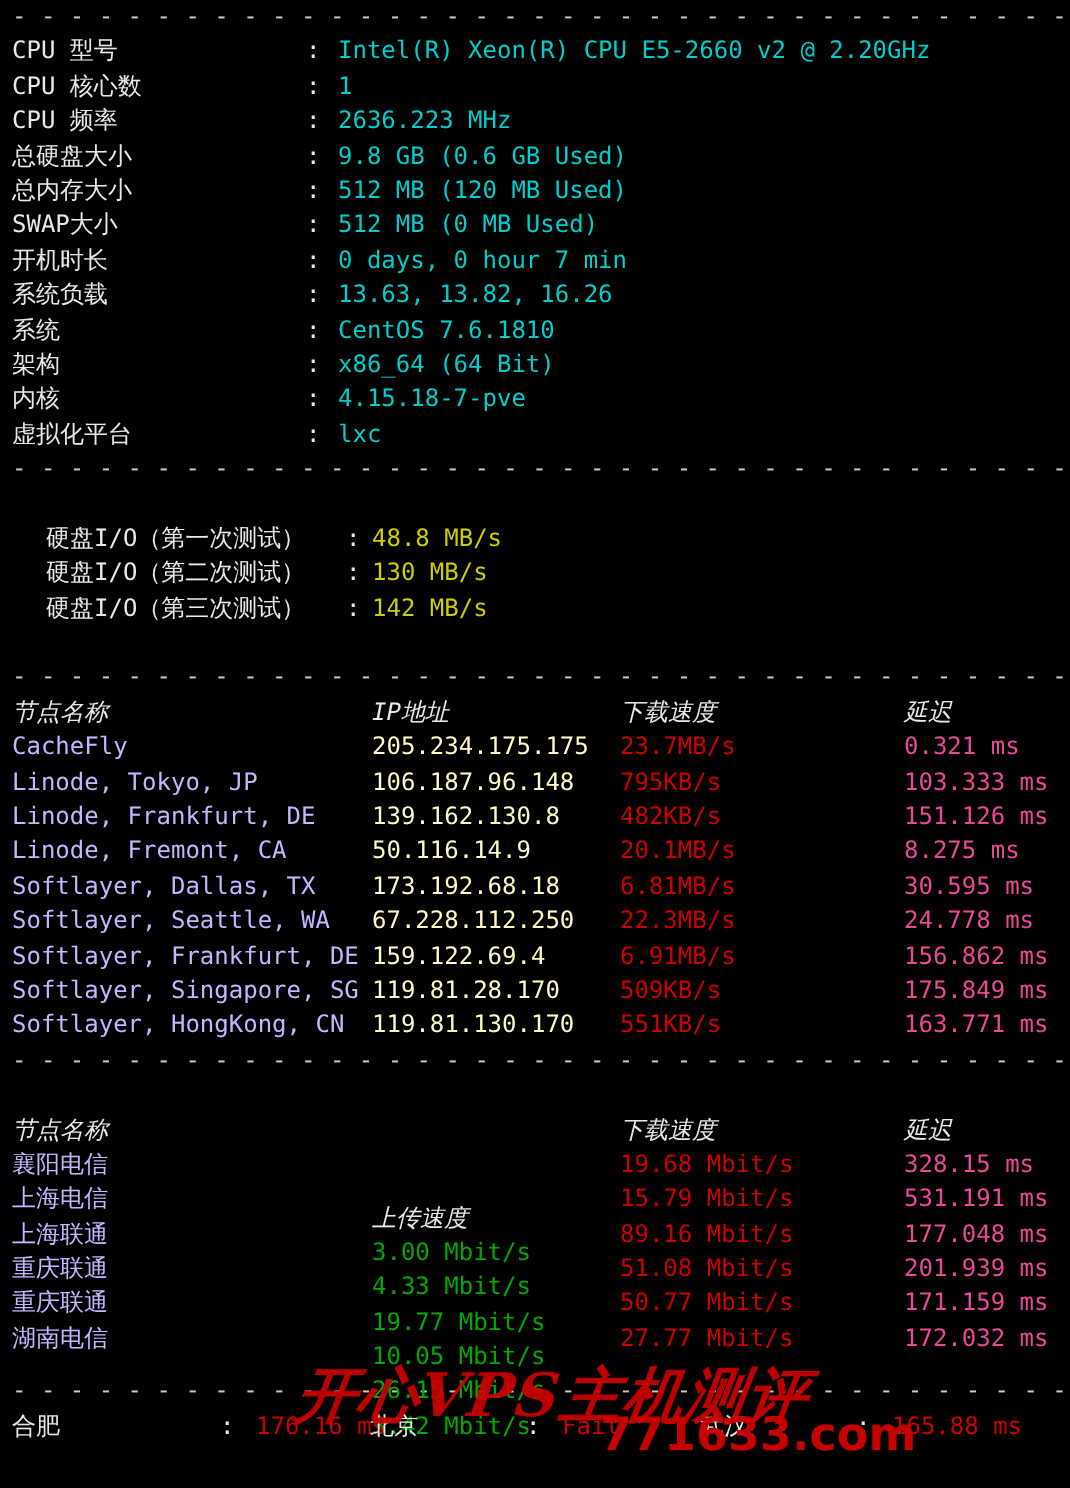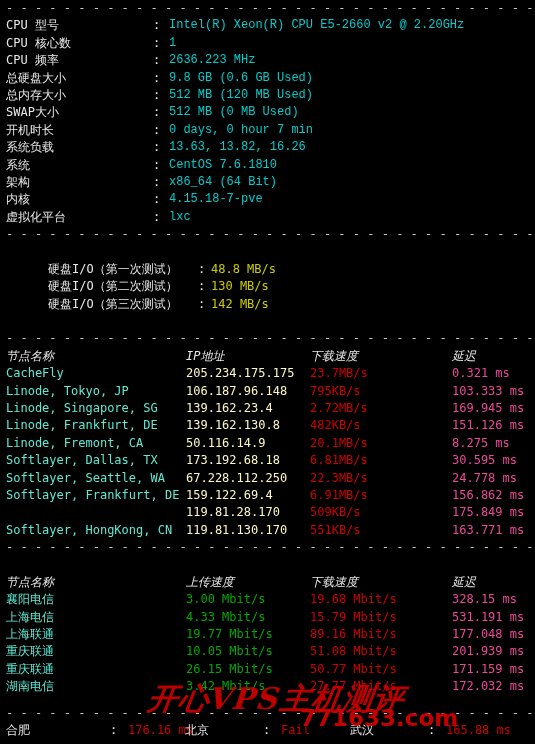--- a/index.html
+++ b/index.html
@@ -25,39 +25,39 @@
     height:17.4px;
     letter-spacing:0px;
     padding-left:6px;
     font-size:12px;
   }
 
   
   .row { white-space:nowrap; height:17.4px; position:relative; padding-left:6px; }
   .k { color:#e8e8e8; display:inline-block; width:147px; vertical-align:top; }
   .colon { color:#e8e8e8; display:inline-block; width:16px; vertical-align:top; }
-  .v-cyan { color:#00cdcd; vertical-align:top;font-family:Liberation Mono, monospace; }
+  .v-cyan { color:#00cdcd; vertical-align:top; }
   .v-yellow { color:#cdcd00; vertical-align:top; }
 
   
-  .iorow { white-space:nowrap; height:17.4px; padding-left:12px;margin-left:36px; }
+  .iorow { white-space:nowrap; height:17.4px; padding-left:23px; }
   .iok { color:#e8e8e8; display:inline-block; width:150px; }
   .ioc { color:#e8e8e8; display:inline-block; width:13px; }
 
   
   .trow { white-space:nowrap; height:17.4px; position:relative; padding-left:6px; }
   .trow > span { position:absolute; top:0; }
   .c-name   { left:6px;   }
   .c-ip     { left:186px; }
-  .c-up     { left:186px; }
+  .c-up     { left:186px;margin-top:44px; }
   .c-dl     { left:310px; }
   .c-lat    { left:452px; }
 
   .hdr   { color:#e8e8e8;font-style:italic; }
-  .nm    { color:#5eead4; }
+  .nm    { color:#c4b5fd; }
   .ip    { color:#fef9c3; }
   .up    { color:#00a800; }
   .dl    { color:#cd0000; }
   .lat   { color:#ec4899; }
 
   
   .prow { white-space:nowrap; height:17.4px; position:relative; padding-left:6px; }
   .prow > span { position:absolute; top:0; }
   .pc1-city { left:6px;  }
   .pc1-col  { left:110px;}
@@ -147,26 +147,20 @@
         <span class="c-dl dl">23.7MB/s</span>
         <span class="c-lat lat">0.321 ms</span>
       </div>
       <div class="trow">
         <span class="c-name nm">Linode, Tokyo, JP</span>
         <span class="c-ip ip">106.187.96.148</span>
         <span class="c-dl dl">795KB/s</span>
         <span class="c-lat lat">103.333 ms</span>
       </div>
       <div class="trow">
-        <span class="c-name nm">Linode, Singapore, SG</span>
-        <span class="c-ip ip">139.162.23.4</span>
-        <span class="c-dl dl">2.72MB/s</span>
-        <span class="c-lat lat">169.945 ms</span>
-      </div>
-      <div class="trow">
         <span class="c-name nm">Linode, Frankfurt, DE</span>
         <span class="c-ip ip">139.162.130.8</span>
         <span class="c-dl dl">482KB/s</span>
         <span class="c-lat lat">151.126 ms</span>
       </div>
       <div class="trow">
         <span class="c-name nm">Linode, Fremont, CA</span>
         <span class="c-ip ip">50.116.14.9</span>
         <span class="c-dl dl">20.1MB/s</span>
         <span class="c-lat lat">8.275 ms</span>
@@ -183,20 +177,21 @@
         <span class="c-dl dl">22.3MB/s</span>
         <span class="c-lat lat">24.778 ms</span>
       </div>
       <div class="trow">
         <span class="c-name nm">Softlayer, Frankfurt, DE</span>
         <span class="c-ip ip">159.122.69.4</span>
         <span class="c-dl dl">6.91MB/s</span>
         <span class="c-lat lat">156.862 ms</span>
       </div>
       <div class="trow">
+        <span class="c-name nm">Softlayer, Singapore, SG</span>
         <span class="c-ip ip">119.81.28.170</span>
         <span class="c-dl dl">509KB/s</span>
         <span class="c-lat lat">175.849 ms</span>
       </div>
       <div class="trow">
         <span class="c-name nm">Softlayer, HongKong, CN</span>
         <span class="c-ip ip">119.81.130.170</span>
         <span class="c-dl dl">551KB/s</span>
         <span class="c-lat lat">163.771 ms</span>
       </div>

